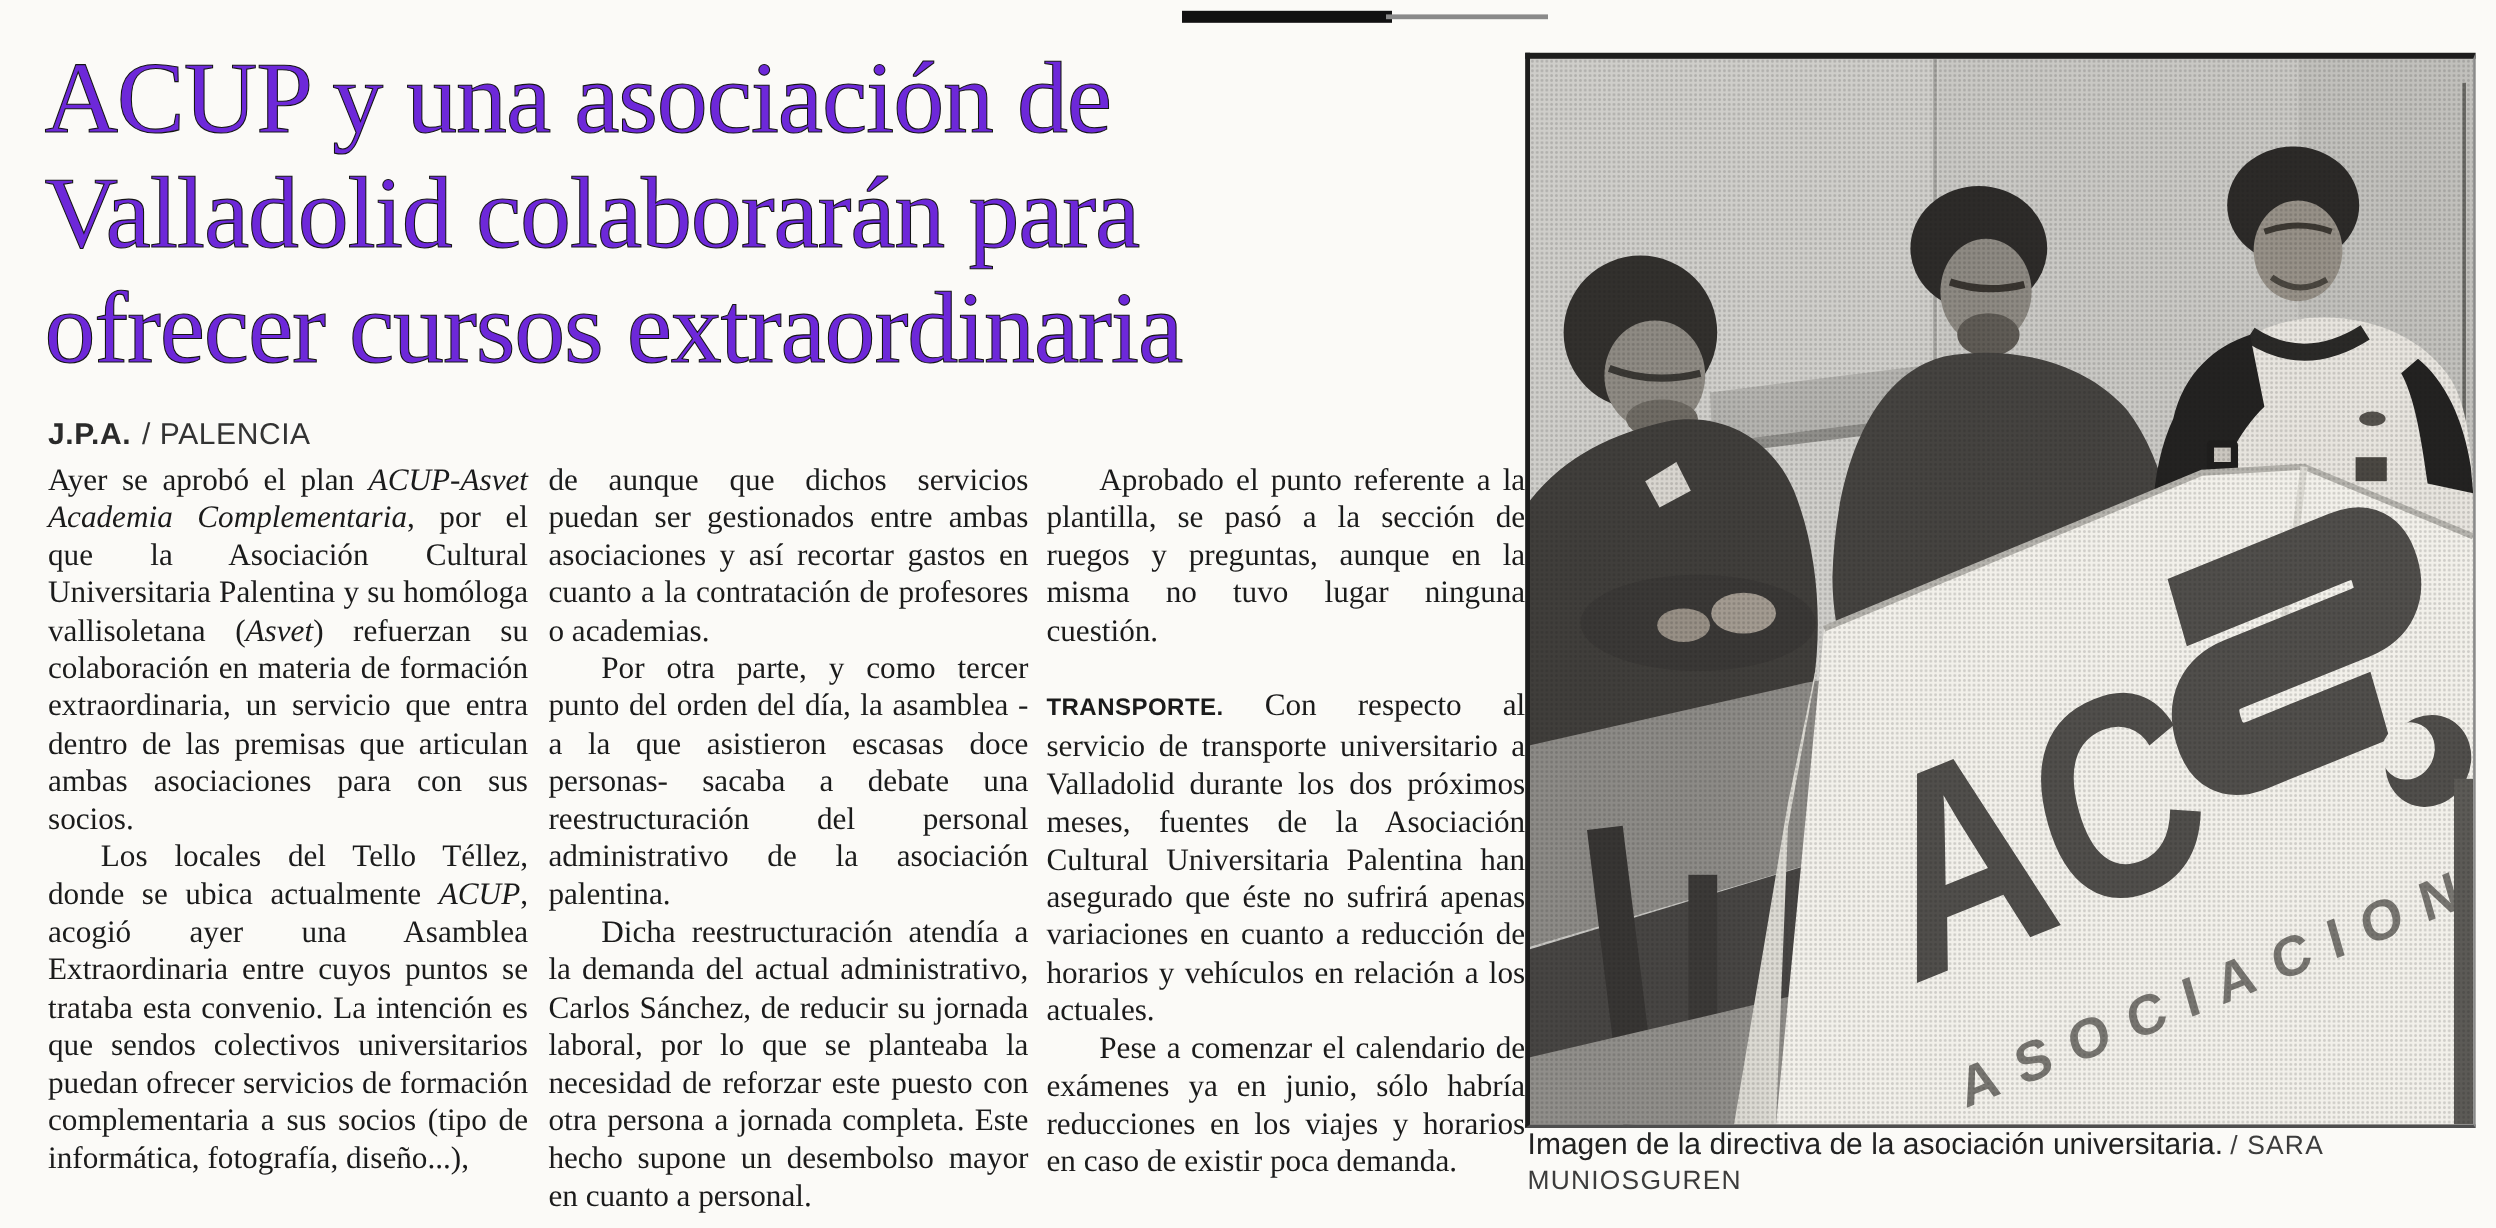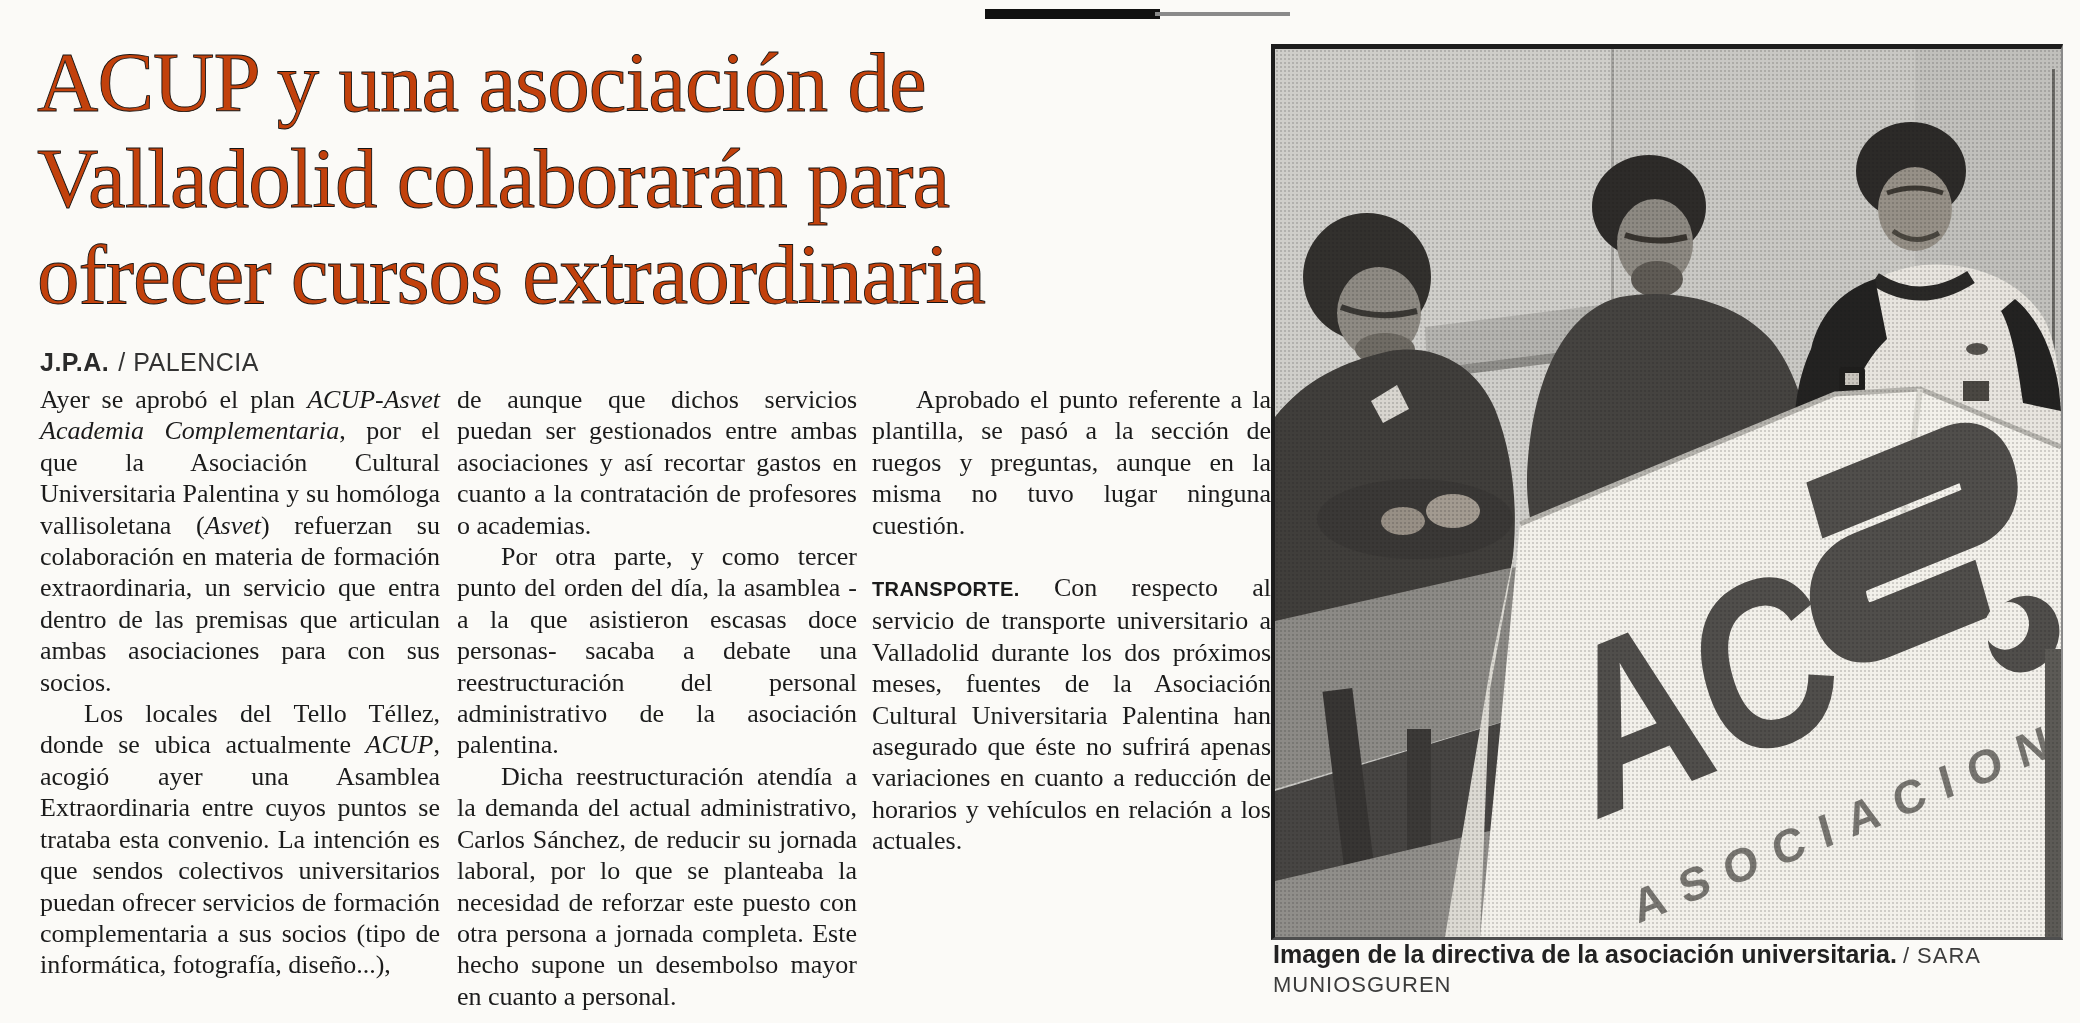--- a/index.html
+++ b/index.html
@@ -17,21 +17,21 @@
   .artifact-bar{position:absolute;left:985px;top:9px;width:175px;height:10px;background:#111;}
   .artifact-tail{position:absolute;left:1155px;top:12px;width:135px;height:4px;background:#8a8a8a;}
 
   
   .headline{
     position:absolute;left:37px;top:34px;width:1240px;margin:0;
     font-family:"Liberation Serif", serif;
     font-weight:normal;
     font-size:85px;line-height:96px;
     letter-spacing:-1px;
-    color:#c2410c;
+    color:#6d28d9;
     -webkit-text-stroke:0.9px #141414;
   }
   .headline span{display:block;}
 
   
   .byline{
     position:absolute;left:40px;top:348px;
     font-family:"Liberation Sans", sans-serif;
     font-size:25px;color:#2a2a2a;letter-spacing:0.5px;
   }
@@ -76,21 +76,21 @@
     background-size:4px 4px;
     pointer-events:none;
   }
 
   
   .caption{
     position:absolute;left:1273px;top:940px;width:800px;margin:0;
     font-family:"Liberation Sans", sans-serif;
     font-size:25px;color:#222;
   }
-  .caption .cap-bold{font-weight:bold;margin-top:48px;}
+  .caption .cap-bold{font-weight:normal;margin-top:48px;}
   .caption .cap-credit{font-weight:normal;font-size:22px;letter-spacing:1px;color:#3c3c3c;margin-left:6px;}
 </style>
 </head>
 <body>
 
 <div class="page">
 
   <div class="artifact-bar"></div>
   <div class="artifact-tail"></div>
 
@@ -111,20 +111,21 @@
 
   <div class="col col2">
     <p class="para">de aunque que dichos servicios puedan ser gestionados entre ambas asociaciones y así recortar gastos en cuanto a la contratación de profesores o academias.</p>
     <p class="para indent">Por otra parte, y como tercer punto del orden del día, la asamblea -a la que asistieron escasas doce personas- sacaba a debate una reestructuración del personal administrativo de la asociación palentina.</p>
     <p class="para indent">Dicha reestructuración atendía a la demanda del actual administrativo, Carlos Sánchez, de reducir su jornada laboral, por lo que se planteaba la necesidad de reforzar este puesto con otra persona a jornada completa. Este hecho supone un desembolso mayor en cuanto a personal.</p>
   </div>
 
   <div class="col col3">
     <p class="para indent">Aprobado el punto referente a la plantilla, se pasó a la sección de ruegos y preguntas, aunque en la misma no tuvo lugar ninguna cuestión.</p>
     <p class="para gap-top"><span class="lead-bold">TRANSPORTE.</span><span> Con respecto al servicio de transporte universitario a Valladolid durante los dos próximos meses, fuentes de la Asociación Cultural Universitaria Palentina han asegurado que éste no sufrirá apenas variaciones en cuanto a reducción de horarios y vehículos en relación a los actuales.</span></p>
+    <p class="para indent">Pese a comenzar el calendario de exámenes ya en junio, sólo habría reducciones en los viajes y horarios en caso de existir poca demanda.</p>
   </div>
 
   <figure class="photo">
     <svg viewBox="0 0 786 888">
       <defs>
         <clipPath id="bannerClip">
           <polygon points="245,475 560,345 645,340 786,398 786,888 205,888"></polygon>
         </clipPath>
       </defs>
 

